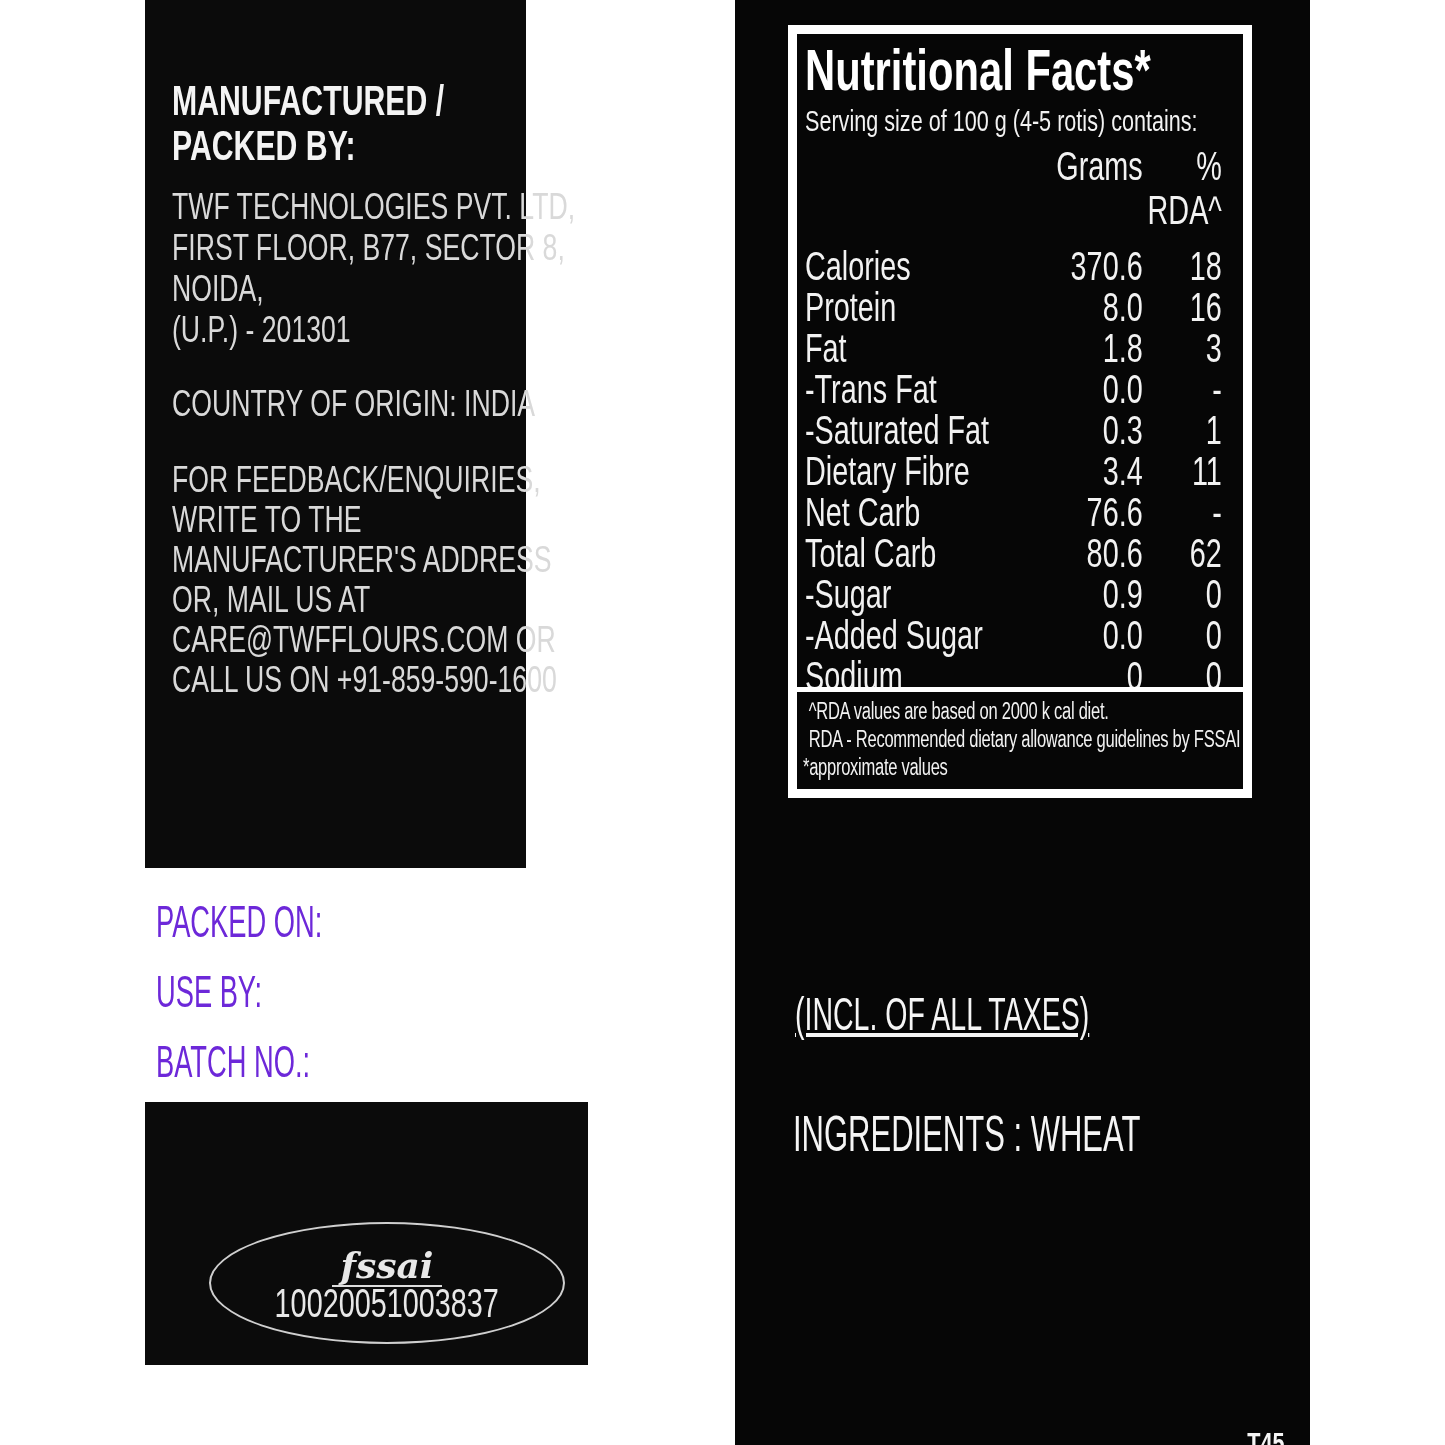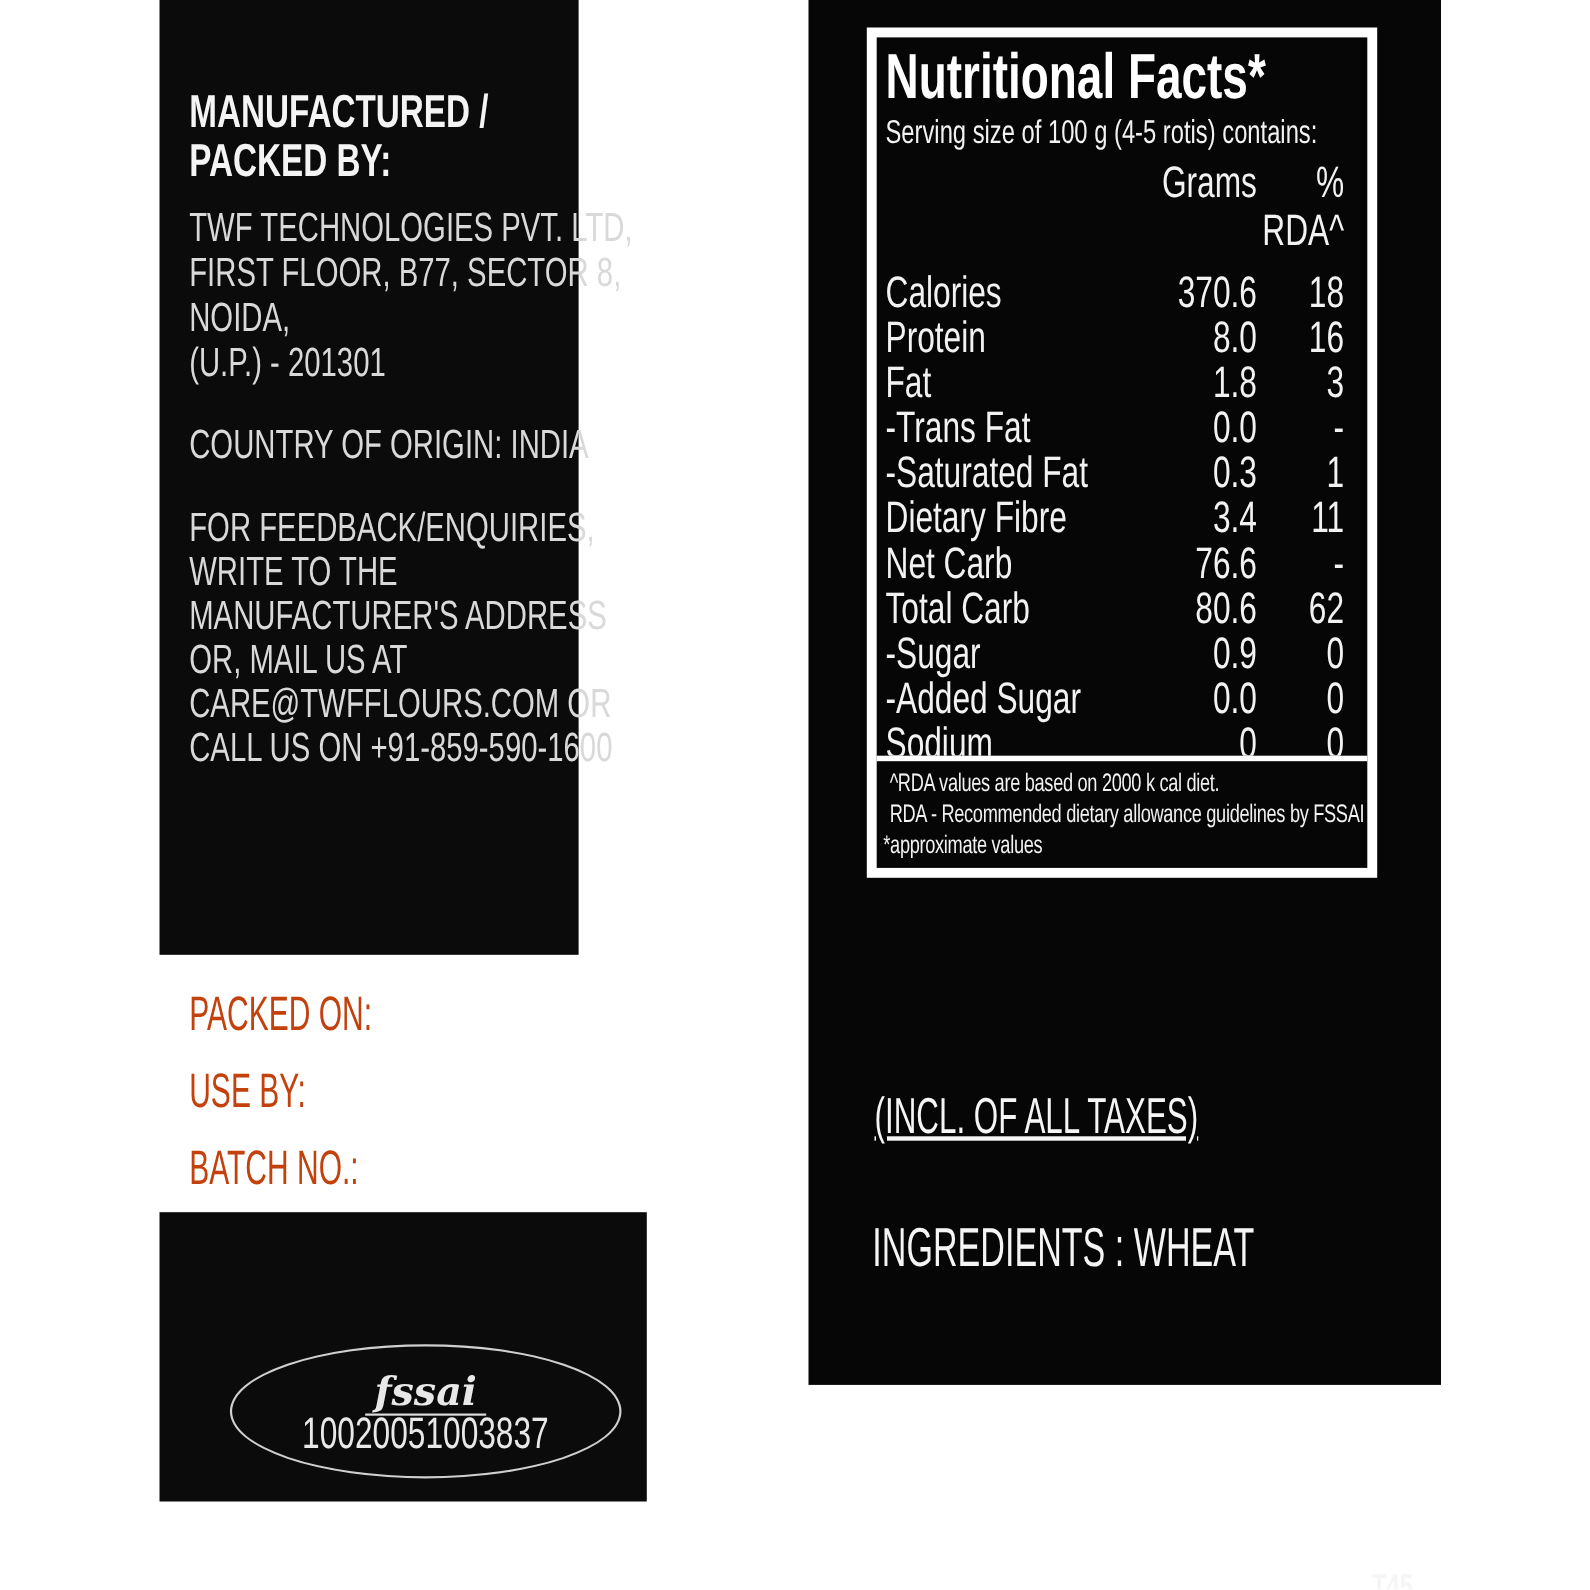--- a/index.html
+++ b/index.html
@@ -12,34 +12,34 @@
 
   
   .left-panel{position:absolute;left:145px;top:0;width:381px;height:868px;
               background:#0b0b0b;color:#e8e8e8;padding:78px 0 0 27px;box-sizing:border-box;}
   .mfg-heading{font-size:42px;line-height:45px;font-weight:bold;color:#f4f4f4;}
   .mfg-address{margin-top:18px;font-size:37px;line-height:41px;color:#d9d9d9;}
   .origin-line{margin-top:33px;font-size:37px;line-height:41px;color:#d9d9d9;}
   .feedback-block{margin-top:36px;font-size:37px;line-height:40px;color:#d9d9d9;}
 
   
-  .packing-fields{position:absolute;left:172px;top:900px;color:#c2410c;}
+  .packing-fields{position:absolute;left:156px;top:900px;color:#6d28d9;}
   .packing-fields .pf{font-size:44px;line-height:44px;margin-bottom:26px;}
 
   
   .fssai-panel{position:absolute;left:145px;top:1102px;width:443px;height:263px;background:#0b0b0b;}
   .fssai-ellipse{position:absolute;left:64px;top:120px;width:352px;height:118px;
                  border:2px solid #cfcfcf;border-radius:50%;
                  display:flex;flex-direction:column;align-items:center;justify-content:center;color:#e8e8e8;}
   .fssai-word{font-family:"DejaVu Serif","Liberation Serif",serif;font-style:italic;font-weight:600;
               font-size:36px;line-height:38px;border-bottom:2px solid #dddddd;padding:0 8px 1px 8px;}
   .fssai-num{font-size:40px;line-height:34px;margin-top:-1px;}
 
   
-  .right-panel{position:absolute;left:735px;top:0;width:575px;height:1259px;background:#060606;color:#f2f2f2;}
+  .right-panel{position:absolute;left:735px;top:0;width:575px;height:1445px;background:#060606;color:#f2f2f2;}
 
   .nf-box{position:absolute;left:53px;top:25px;width:464px;height:773px;border:9px solid #ffffff;
           box-sizing:border-box;display:flex;flex-direction:column;}
   .nf-main{flex:1;border-bottom:5px solid #ffffff;padding:4px 0 0 8px;overflow:hidden;}
   .nf-title{font-size:58px;line-height:64px;font-weight:bold;color:#ffffff;}
   .nf-serving{font-size:30px;line-height:34px;margin-top:2px;}
   .nf-table{width:620px;margin-top:6px;}
   .nf-hrow,.nf-row{display:grid;grid-template-columns:1fr 150px 110px;padding-right:41px;}
   .nf-hrow{font-size:40px;line-height:44px;margin-bottom:14px;}
   .nf-row{font-size:40px;line-height:41px;}

